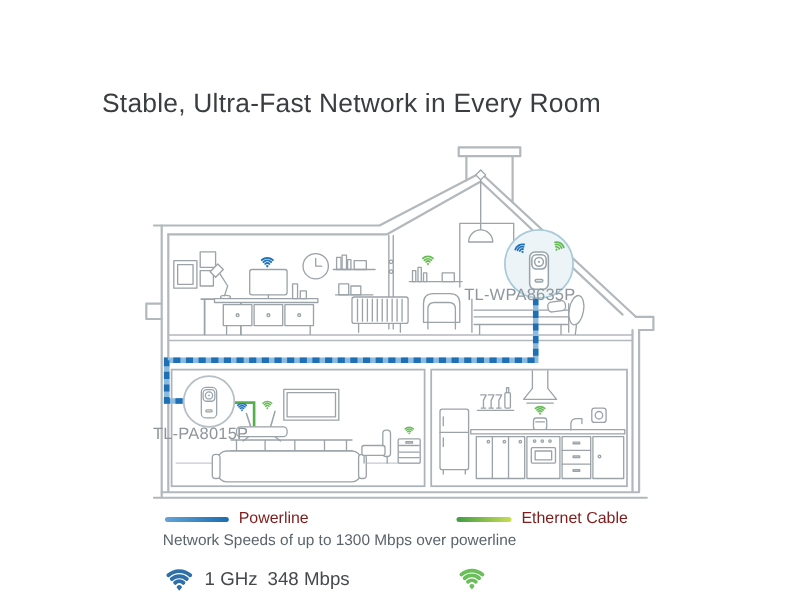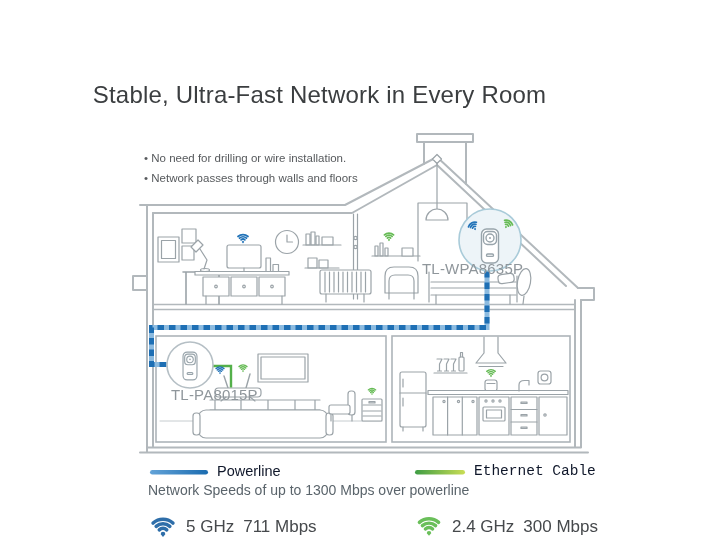--- a/index.html
+++ b/index.html
@@ -9,24 +9,24 @@
     margin-top:48px;
   }
   .stage svg{position:absolute;left:0;top:0;}
   .txt{position:absolute;white-space:nowrap;}
   .title{left:0;right:0;top:33px;text-align:center;font-size:24px;font-weight:500;
          color:#3b3e40;letter-spacing:.2px;}
   .bullets{left:144px;top:100px;font-size:11.5px;color:#56595c;line-height:1.75;}
   .bullet::before{content:"•  ";color:#56595c;}
   .dev-label{font-size:15px;color:#8f969b;letter-spacing:.2px;}
   .lbl-upper{left:422px;top:212px;}
-  .lbl-lower{left:171px;top:338px;}
-  .legend-label{font-size:14.5px;color:#0f172a;}
+  .lbl-lower{left:139px;top:338px;}
+  .legend-label{font-size:14.5px;color:#7f1d1d;}
   .lbl-powerline{left:217px;top:415px;}
-  .lbl-ethernet{left:474px;top:415px;font-family:Liberation Mono, monospace;}
+  .lbl-ethernet{left:474px;top:415px;}
   .note{left:148px;top:434px;font-size:14px;color:#5a646b;}
   .speed{font-size:17px;color:#46494c;}
   .speed .rate{margin-left:9px;}
   .speed-5{left:186px;top:469px;}
   .speed-24{left:452px;top:469px;}
 </style>
 </head>
 <body>
 
 <div class="stage">
@@ -259,32 +259,25 @@
     </g>
 
     <rect x="150" y="422" width="58" height="4.6" rx="2.3" fill="url(#gBlue)"></rect>
     <rect x="415" y="422" width="50" height="4.6" rx="2.3" fill="url(#gGreen)"></rect>
     <use href="#wifi" xlink:href="#wifi" transform="translate(163,486) scale(1.55)" color="#2e6ea9"></use>
     <use href="#wifi" xlink:href="#wifi" transform="translate(429,485) scale(1.5)" color="#6abf5a"></use>
   </svg>
 
   <div class="txt title">Stable, Ultra-Fast Network in Every Room</div>
 
-  <div class="txt bullets">
-    <div class="bullet">No need for drilling or wire installation.</div>
-    <div class="bullet">Network passes through walls and floors</div>
-  </div>
 
   <div class="txt dev-label lbl-upper">TL-WPA8635P</div>
   <div class="txt dev-label lbl-lower">TL-PA8015P</div>
 
   <div class="txt legend-label lbl-powerline">Powerline</div>
   <div class="txt legend-label lbl-ethernet">Ethernet Cable</div>
   <div class="txt note">Network Speeds of up to 1300 Mbps over powerline</div>
 
   <div class="txt speed speed-5">
-    <span class="band">5 GHz</span><span class="rate">711 Mbps</span>
+    <span class="band">1 GHz</span><span class="rate">348 Mbps</span>
   </div>
-  <div class="txt speed speed-24">
-    <span class="band">2.4 GHz</span><span class="rate">300 Mbps</span>
-  </div>
 
 </div>
 
 </body></html>

